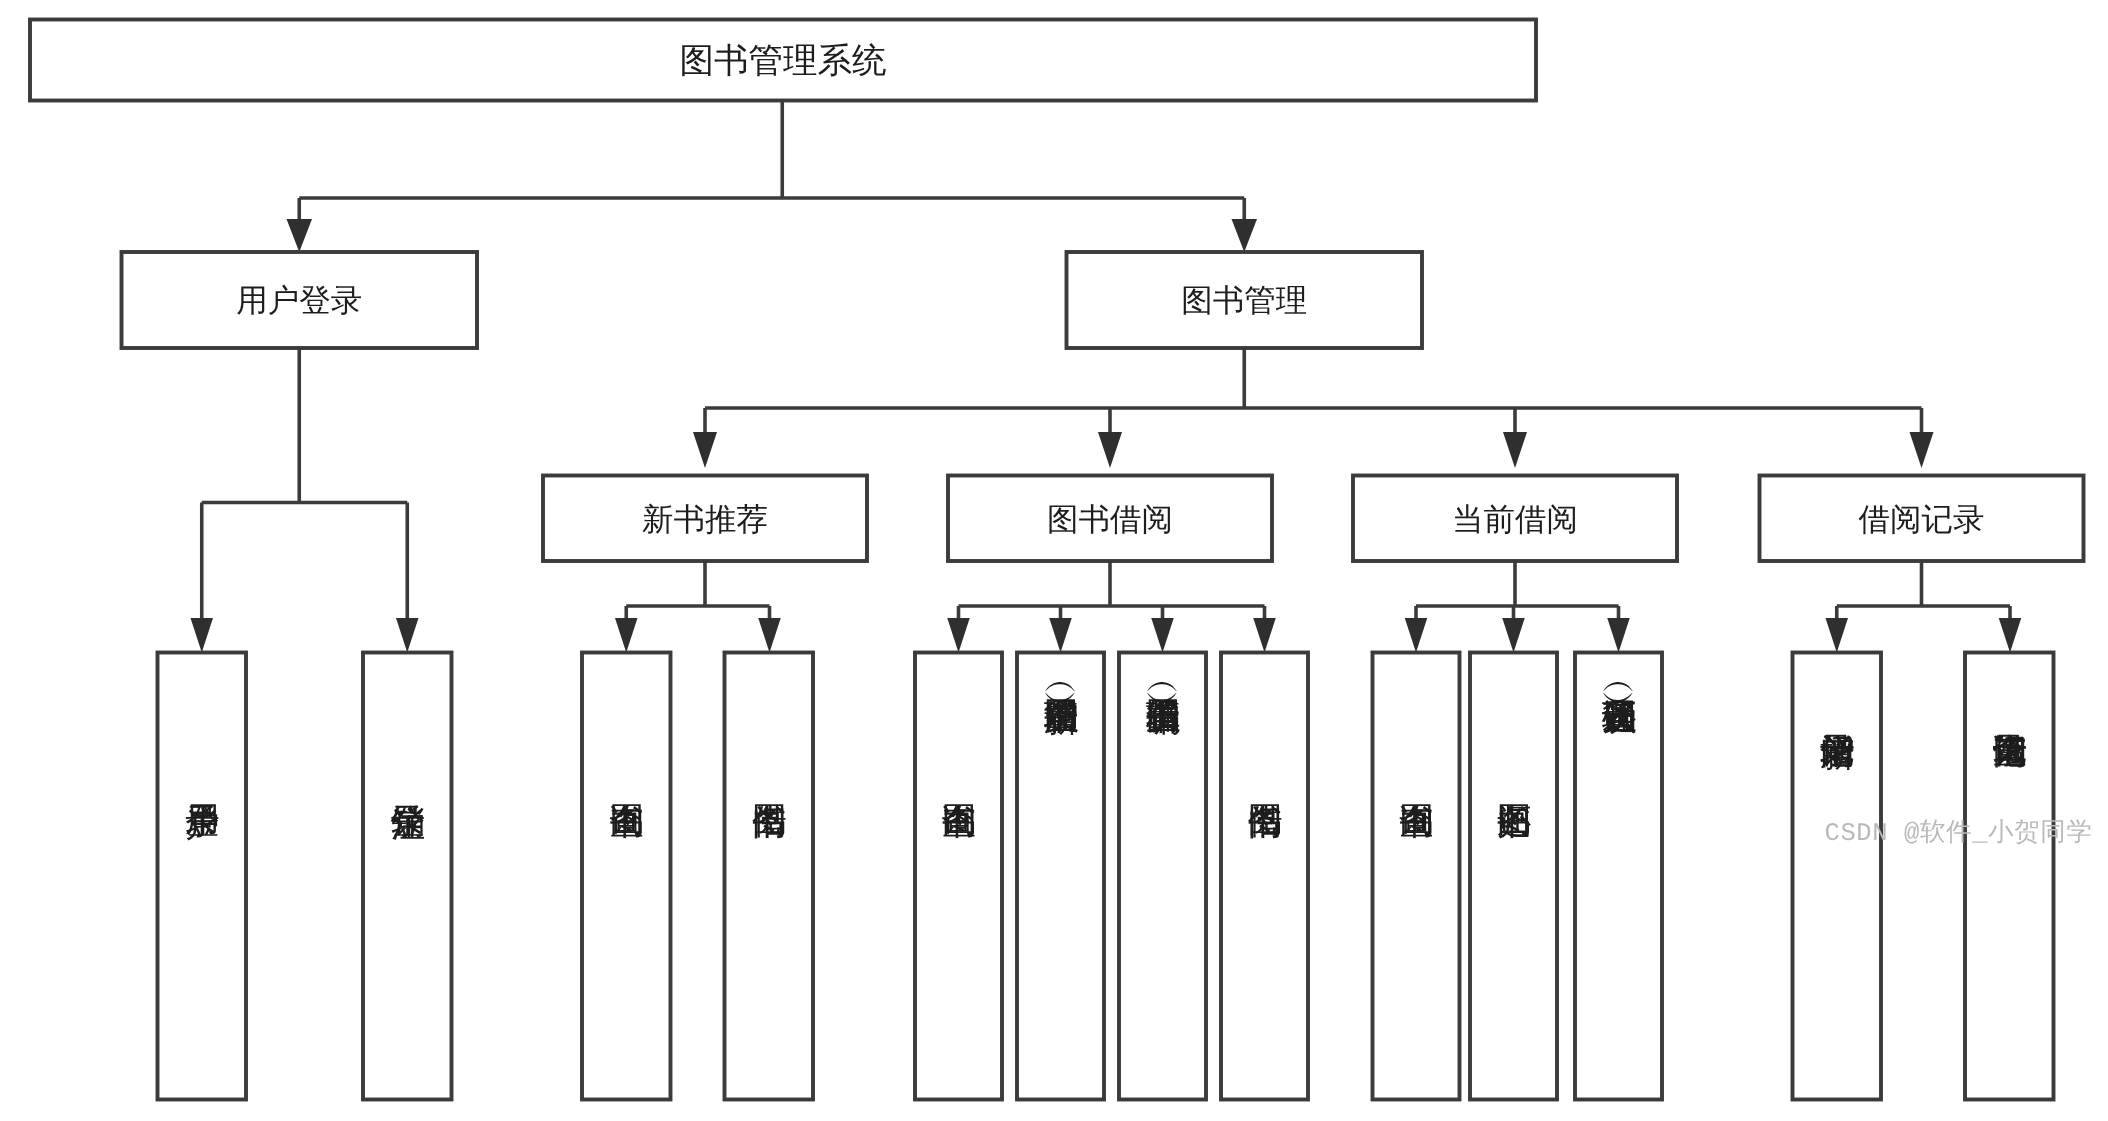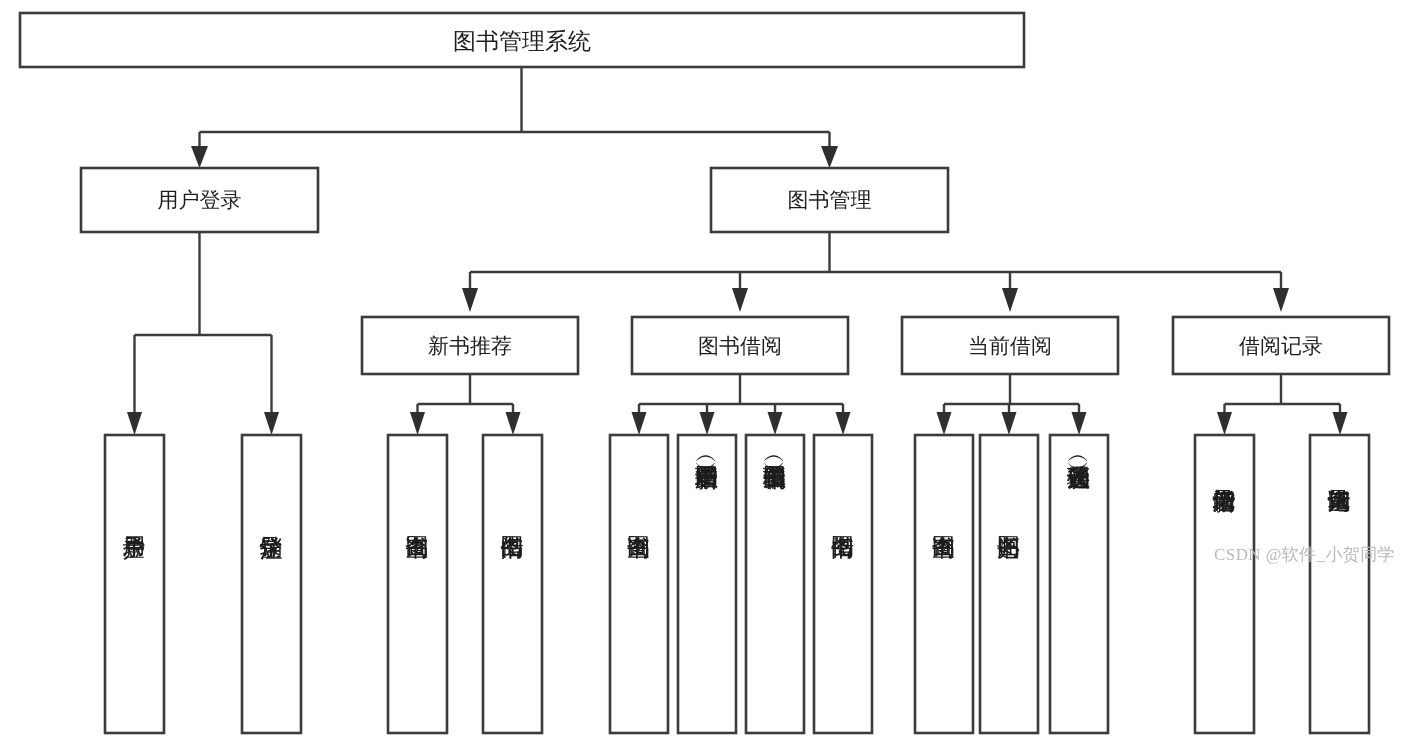--- a/index.html
+++ b/index.html
@@ -52,21 +52,21 @@
   }
   .node-label-v {
     font-family: "DejaVu Sans", "Liberation Sans", sans-serif;
     fill: #1d1d1d;
     text-anchor: middle;
   }
   .watermark {
     position: absolute;
     right: 10px;
     bottom: 5px;
-    font-family: Liberation Serif, serif;
+    font-family: Liberation Mono, monospace;
     font-size: 17px;
     color: #b9b9b9;
     white-space: nowrap;
     letter-spacing: 0.4px;
     pointer-events: none;
   }
 </style>
 </head>
 <body>
 

